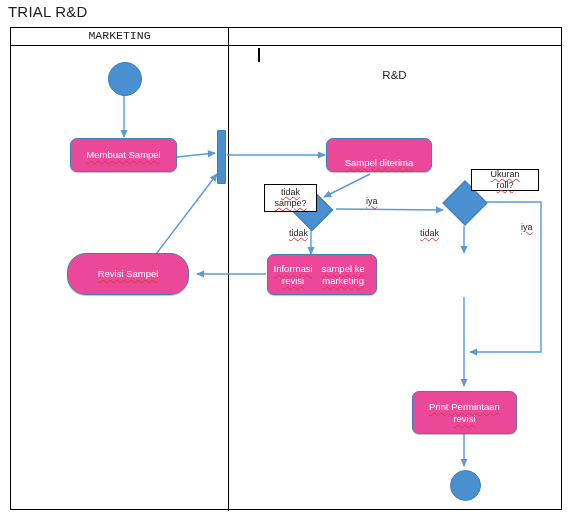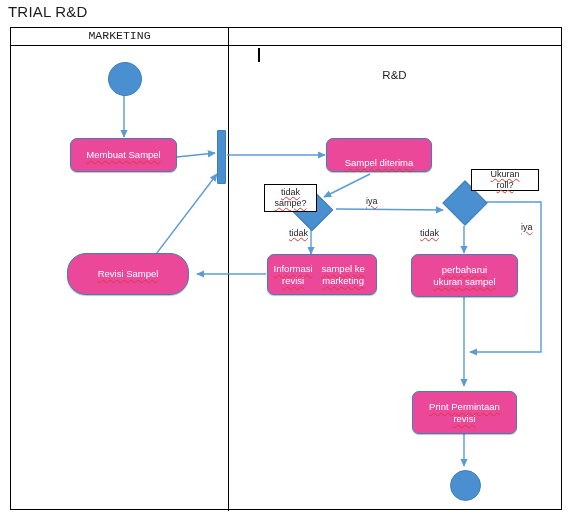--- a/index.html
+++ b/index.html
@@ -187,24 +187,20 @@
 
   <div class="diamond" style="left:449px;top:187px;width:30px;height:30px;"></div>
 
   <div class="note" style="left:471px;top:169px;width:68px;height:22px;">
     <span>Ukuran roll?</span>
   </div>
 
   <div class="branch-label" style="left:420px;top:228px;">tidak</div>
   <div class="branch-label" style="left:521px;top:222px;">iya</div>
 
-  <div class="node" style="left:411px;top:254px;width:107px;height:43px;flex-direction:column;">
-    <span>perbaharui</span>
-    <span>ukuran sampel</span>
-  </div>
 
   <div class="node" style="left:412px;top:391px;width:105px;height:43px;flex-direction:column;align-items:center;">
     <span>Print Permintaan</span>
     <span>revisi</span>
   </div>
 
   <div class="circle" style="left:450px;top:470px;width:29px;height:29px;"></div>
 
 </div>
 

